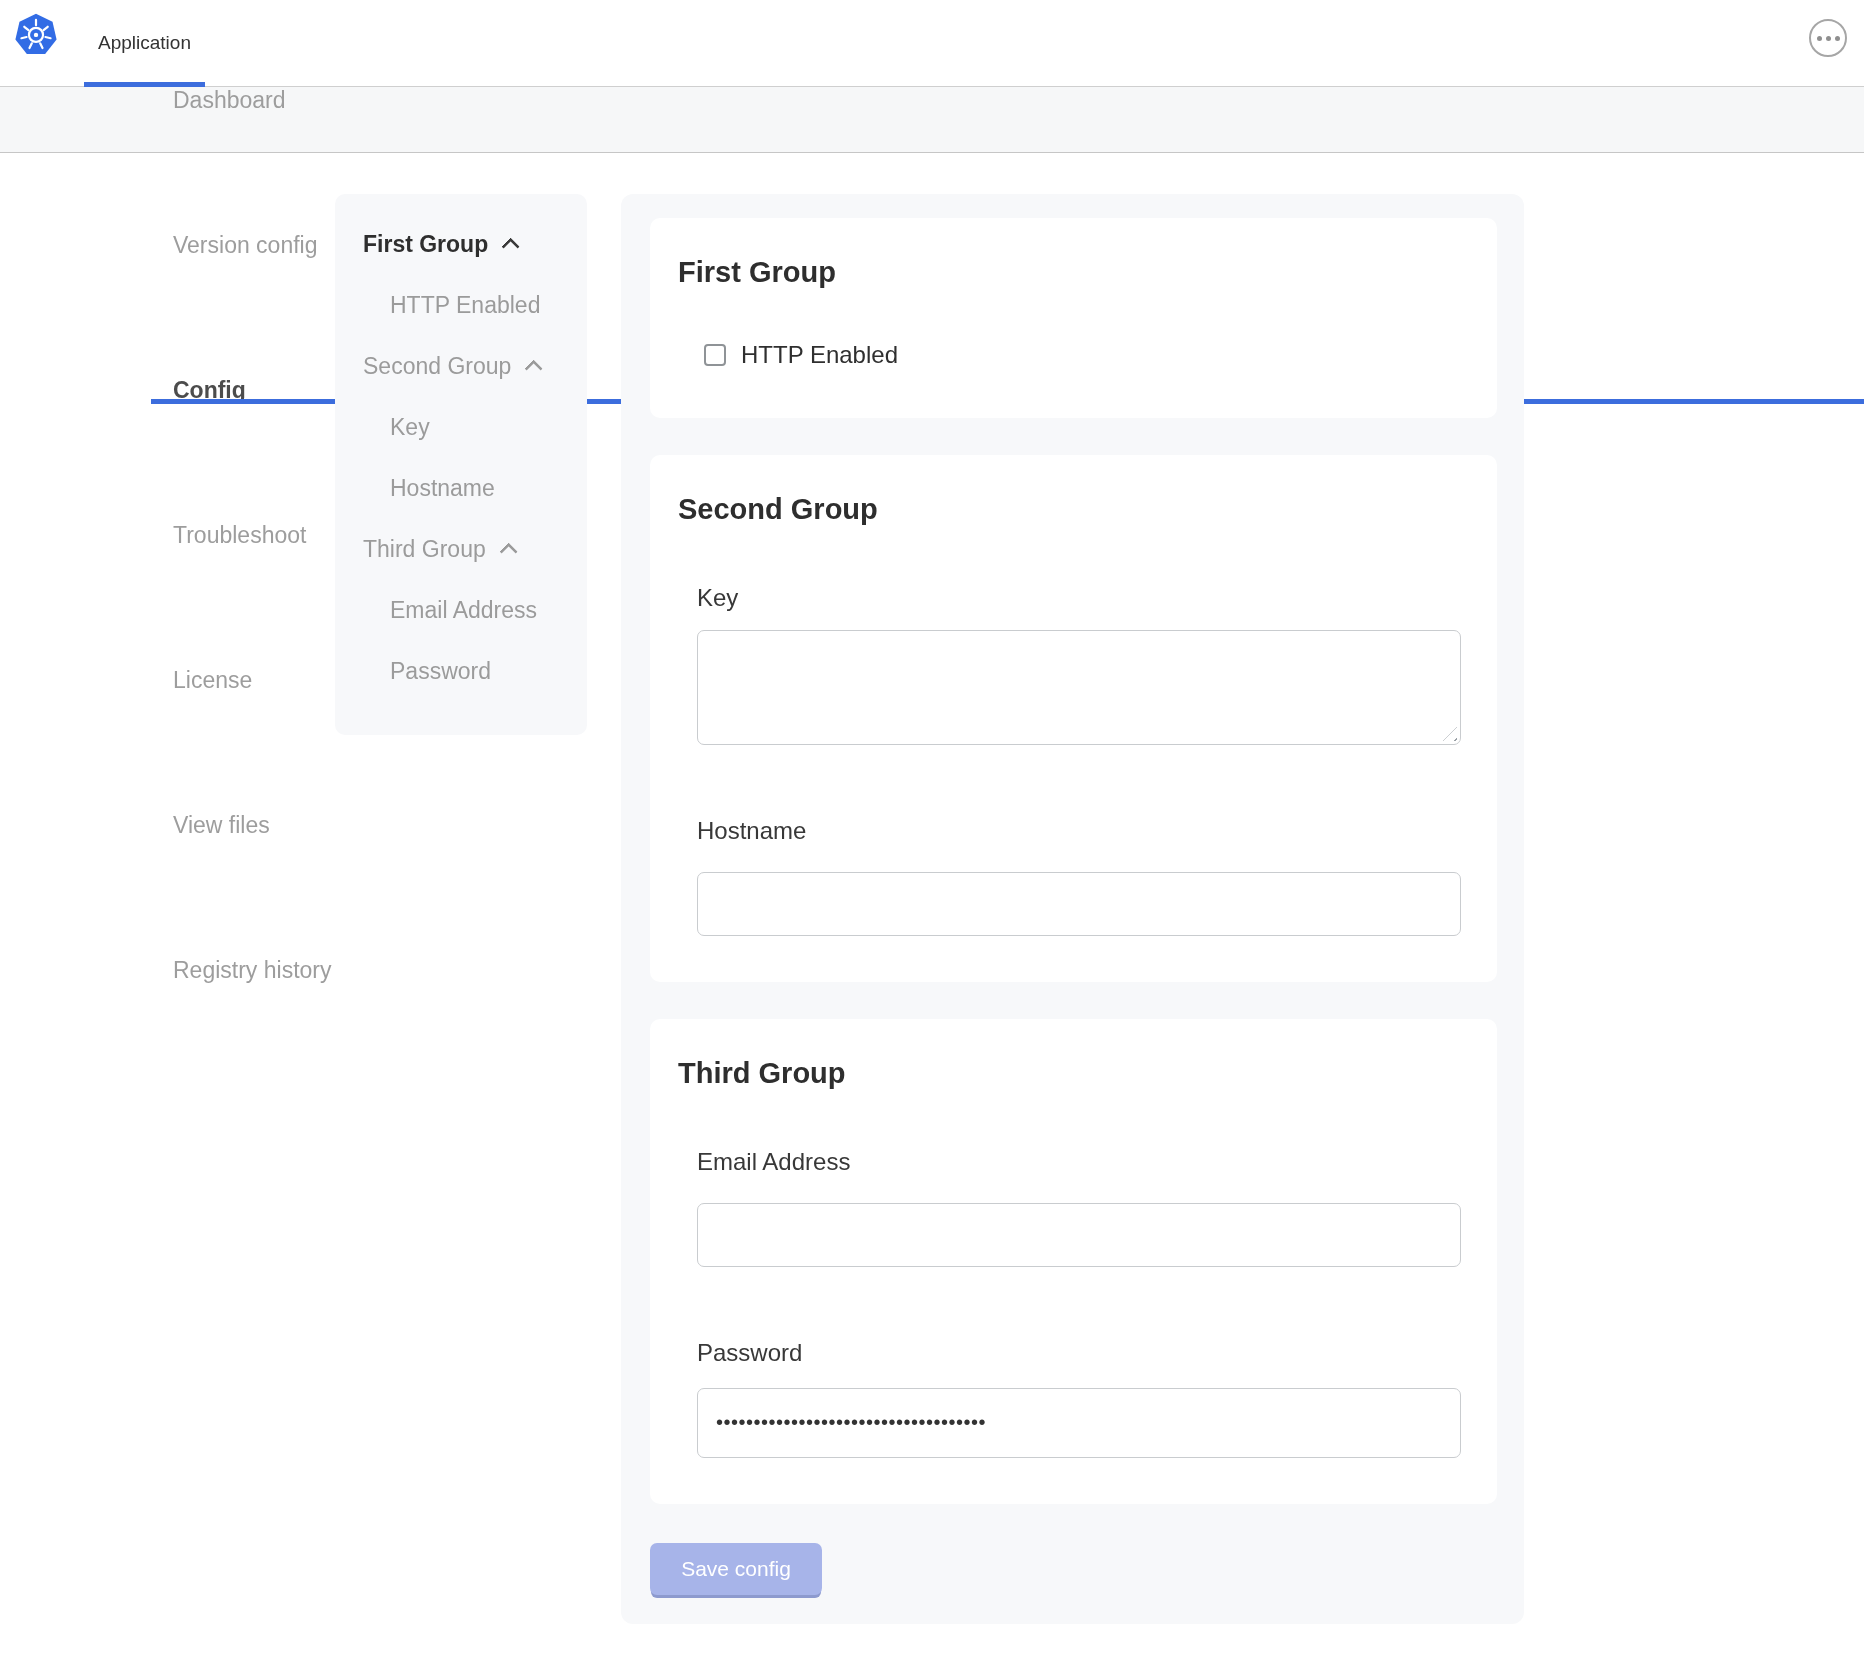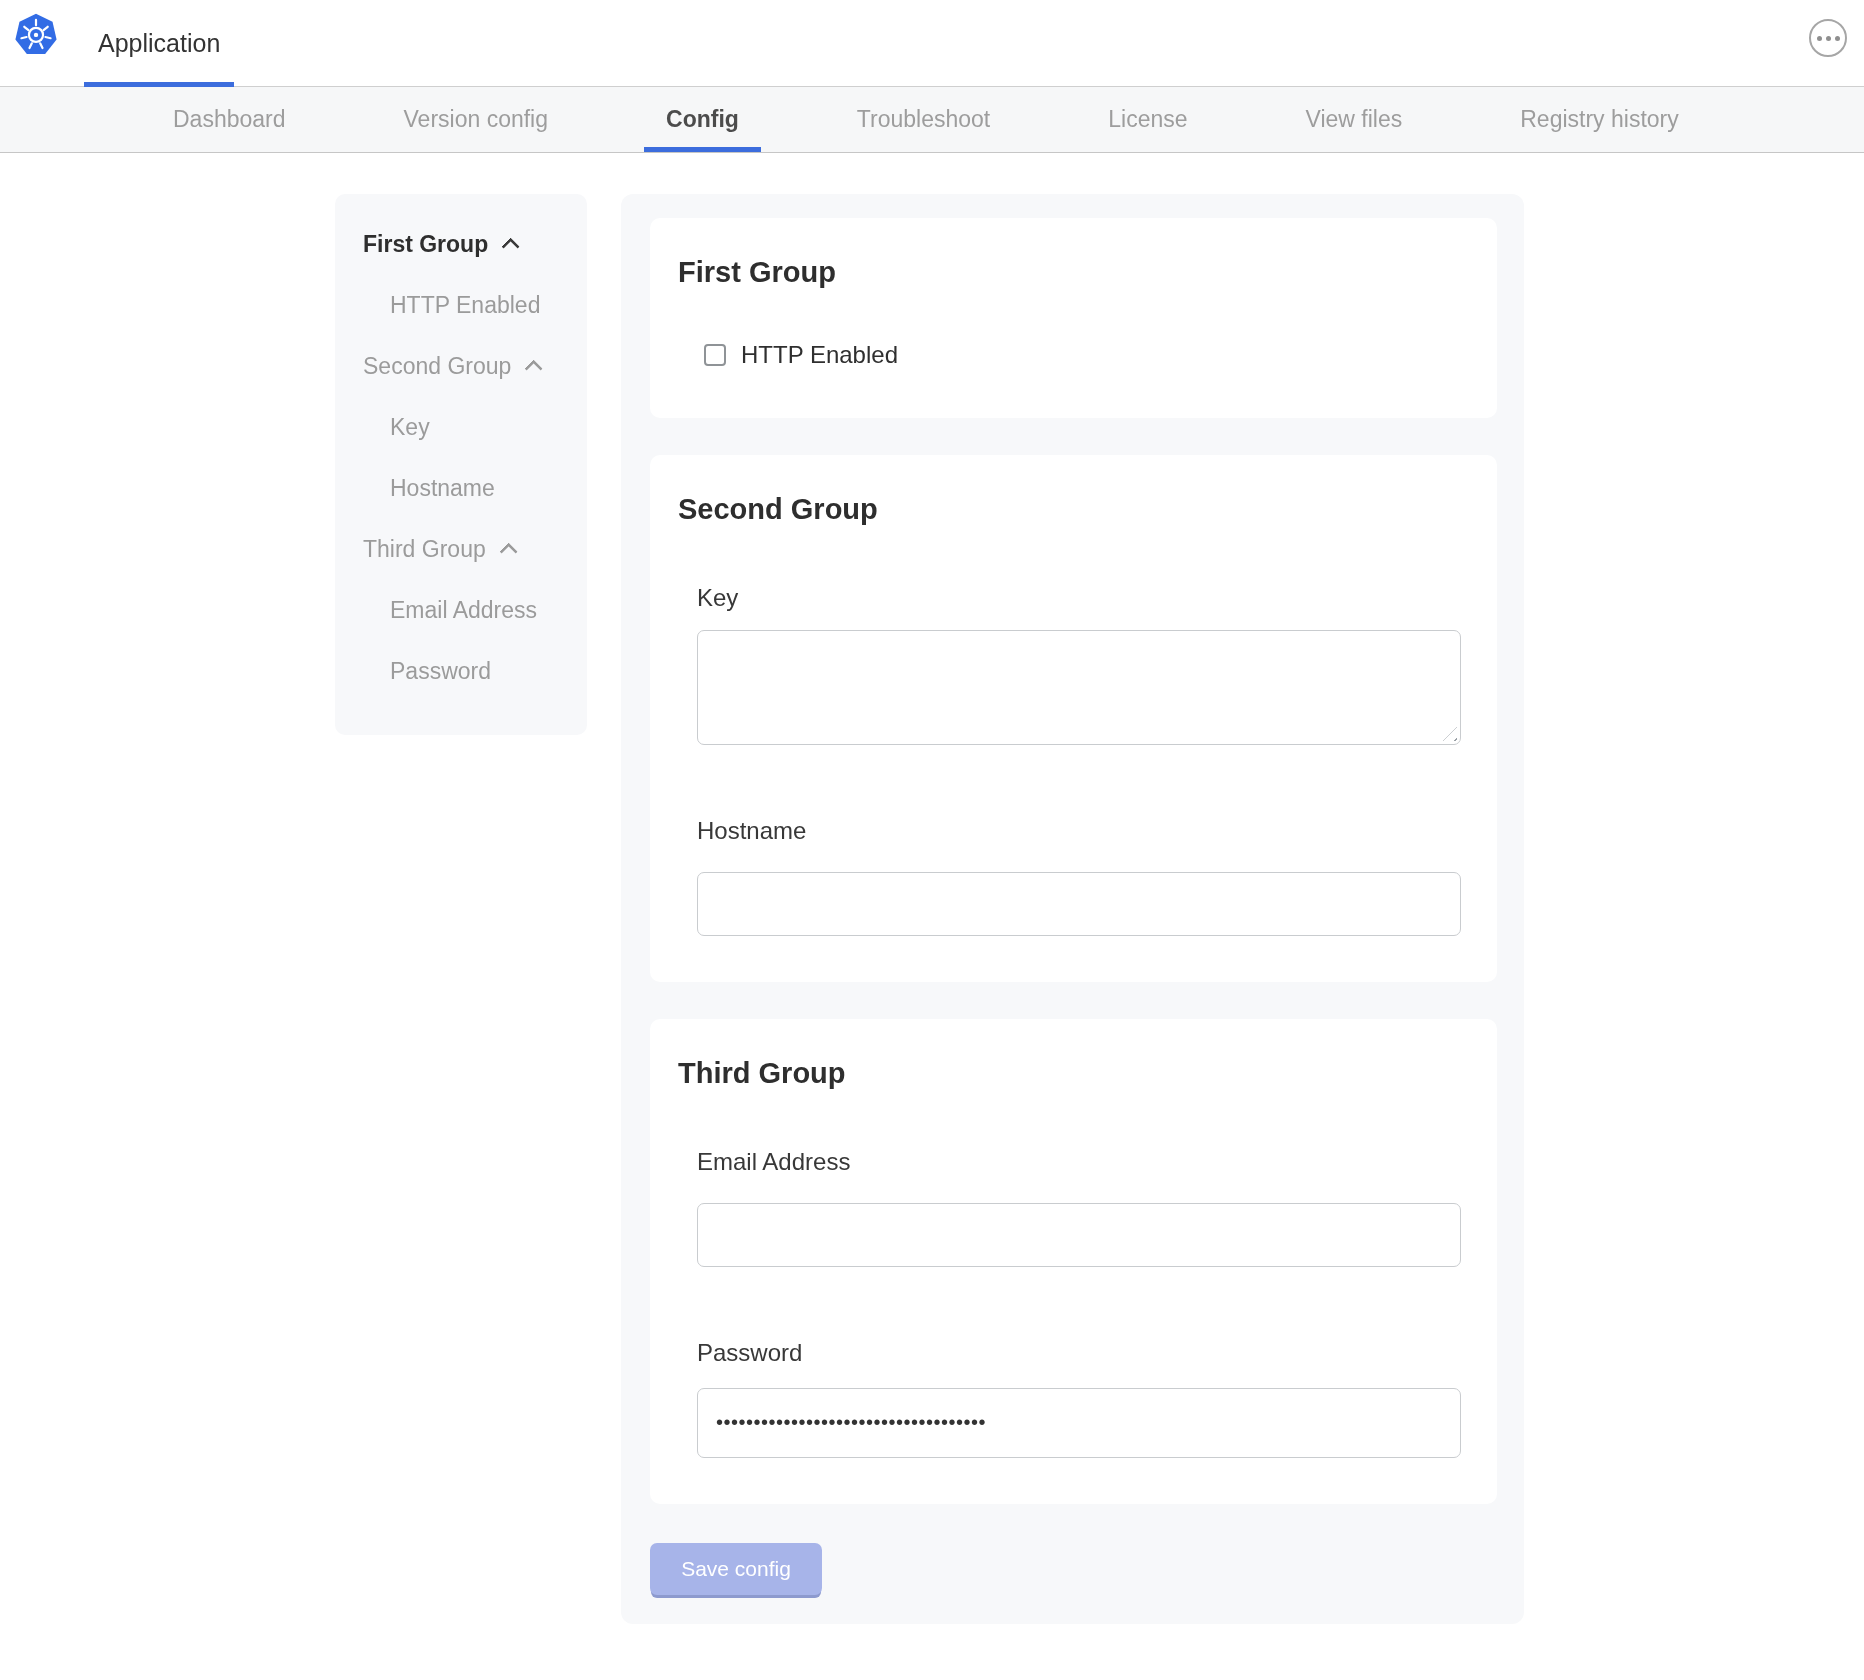--- a/index.html
+++ b/index.html
@@ -21,21 +21,21 @@
     border-bottom: 1px solid #cfcfcf;
   }
   .logo {
     position: absolute; left: 14px; top: 11px;
     width: 44px; height: 46px;
   }
   .app-tab {
     position: absolute; left: 84px; top: 0; height: 100%;
     display: flex; align-items: center;
     padding: 0 14px;
-    font-size: 25px; font-weight: 500; color: #333333;
+    font-size: 19px; font-weight: 500; color: #333333;
     cursor: pointer;
   }
   .app-tab::after {
     content: ""; position: absolute; left: 0; right: 0; bottom: -1px;
     height: 5px; background: #3c6ddd;
   }
   .menu-btn {
     position: absolute; right: 17px; top: 19px;
     width: 38px; height: 38px; border-radius: 50%;
     border: 2px solid #a6a6a6; background: #fff;
@@ -45,21 +45,21 @@
   .menu-btn i {
     width: 5px; height: 5px; border-radius: 50%; background: #8f8f8f; display: block;
   }
 
   
   .tabbar {
     height: 66px;
     background: #f6f7f8;
     border-bottom: 1px solid #c6c6c6;
     display: flex; align-items: stretch;
-    padding-left: 173px; gap: 118px;
+    padding-left: 173px; gap: 118px; flex-direction: column;
   }
   .tab {
     display: flex; align-items: center;
     font-size: 23px; color: #9d9d9d;
     position: relative; cursor: pointer; white-space: nowrap;
   }
   .tab.active { color: #4c4c4c; font-weight: 700; }
   .tab.active::after {
     content: ""; position: absolute; left: -22px; right: -22px; bottom: 0;
     height: 5px; background: #3c6ddd;

